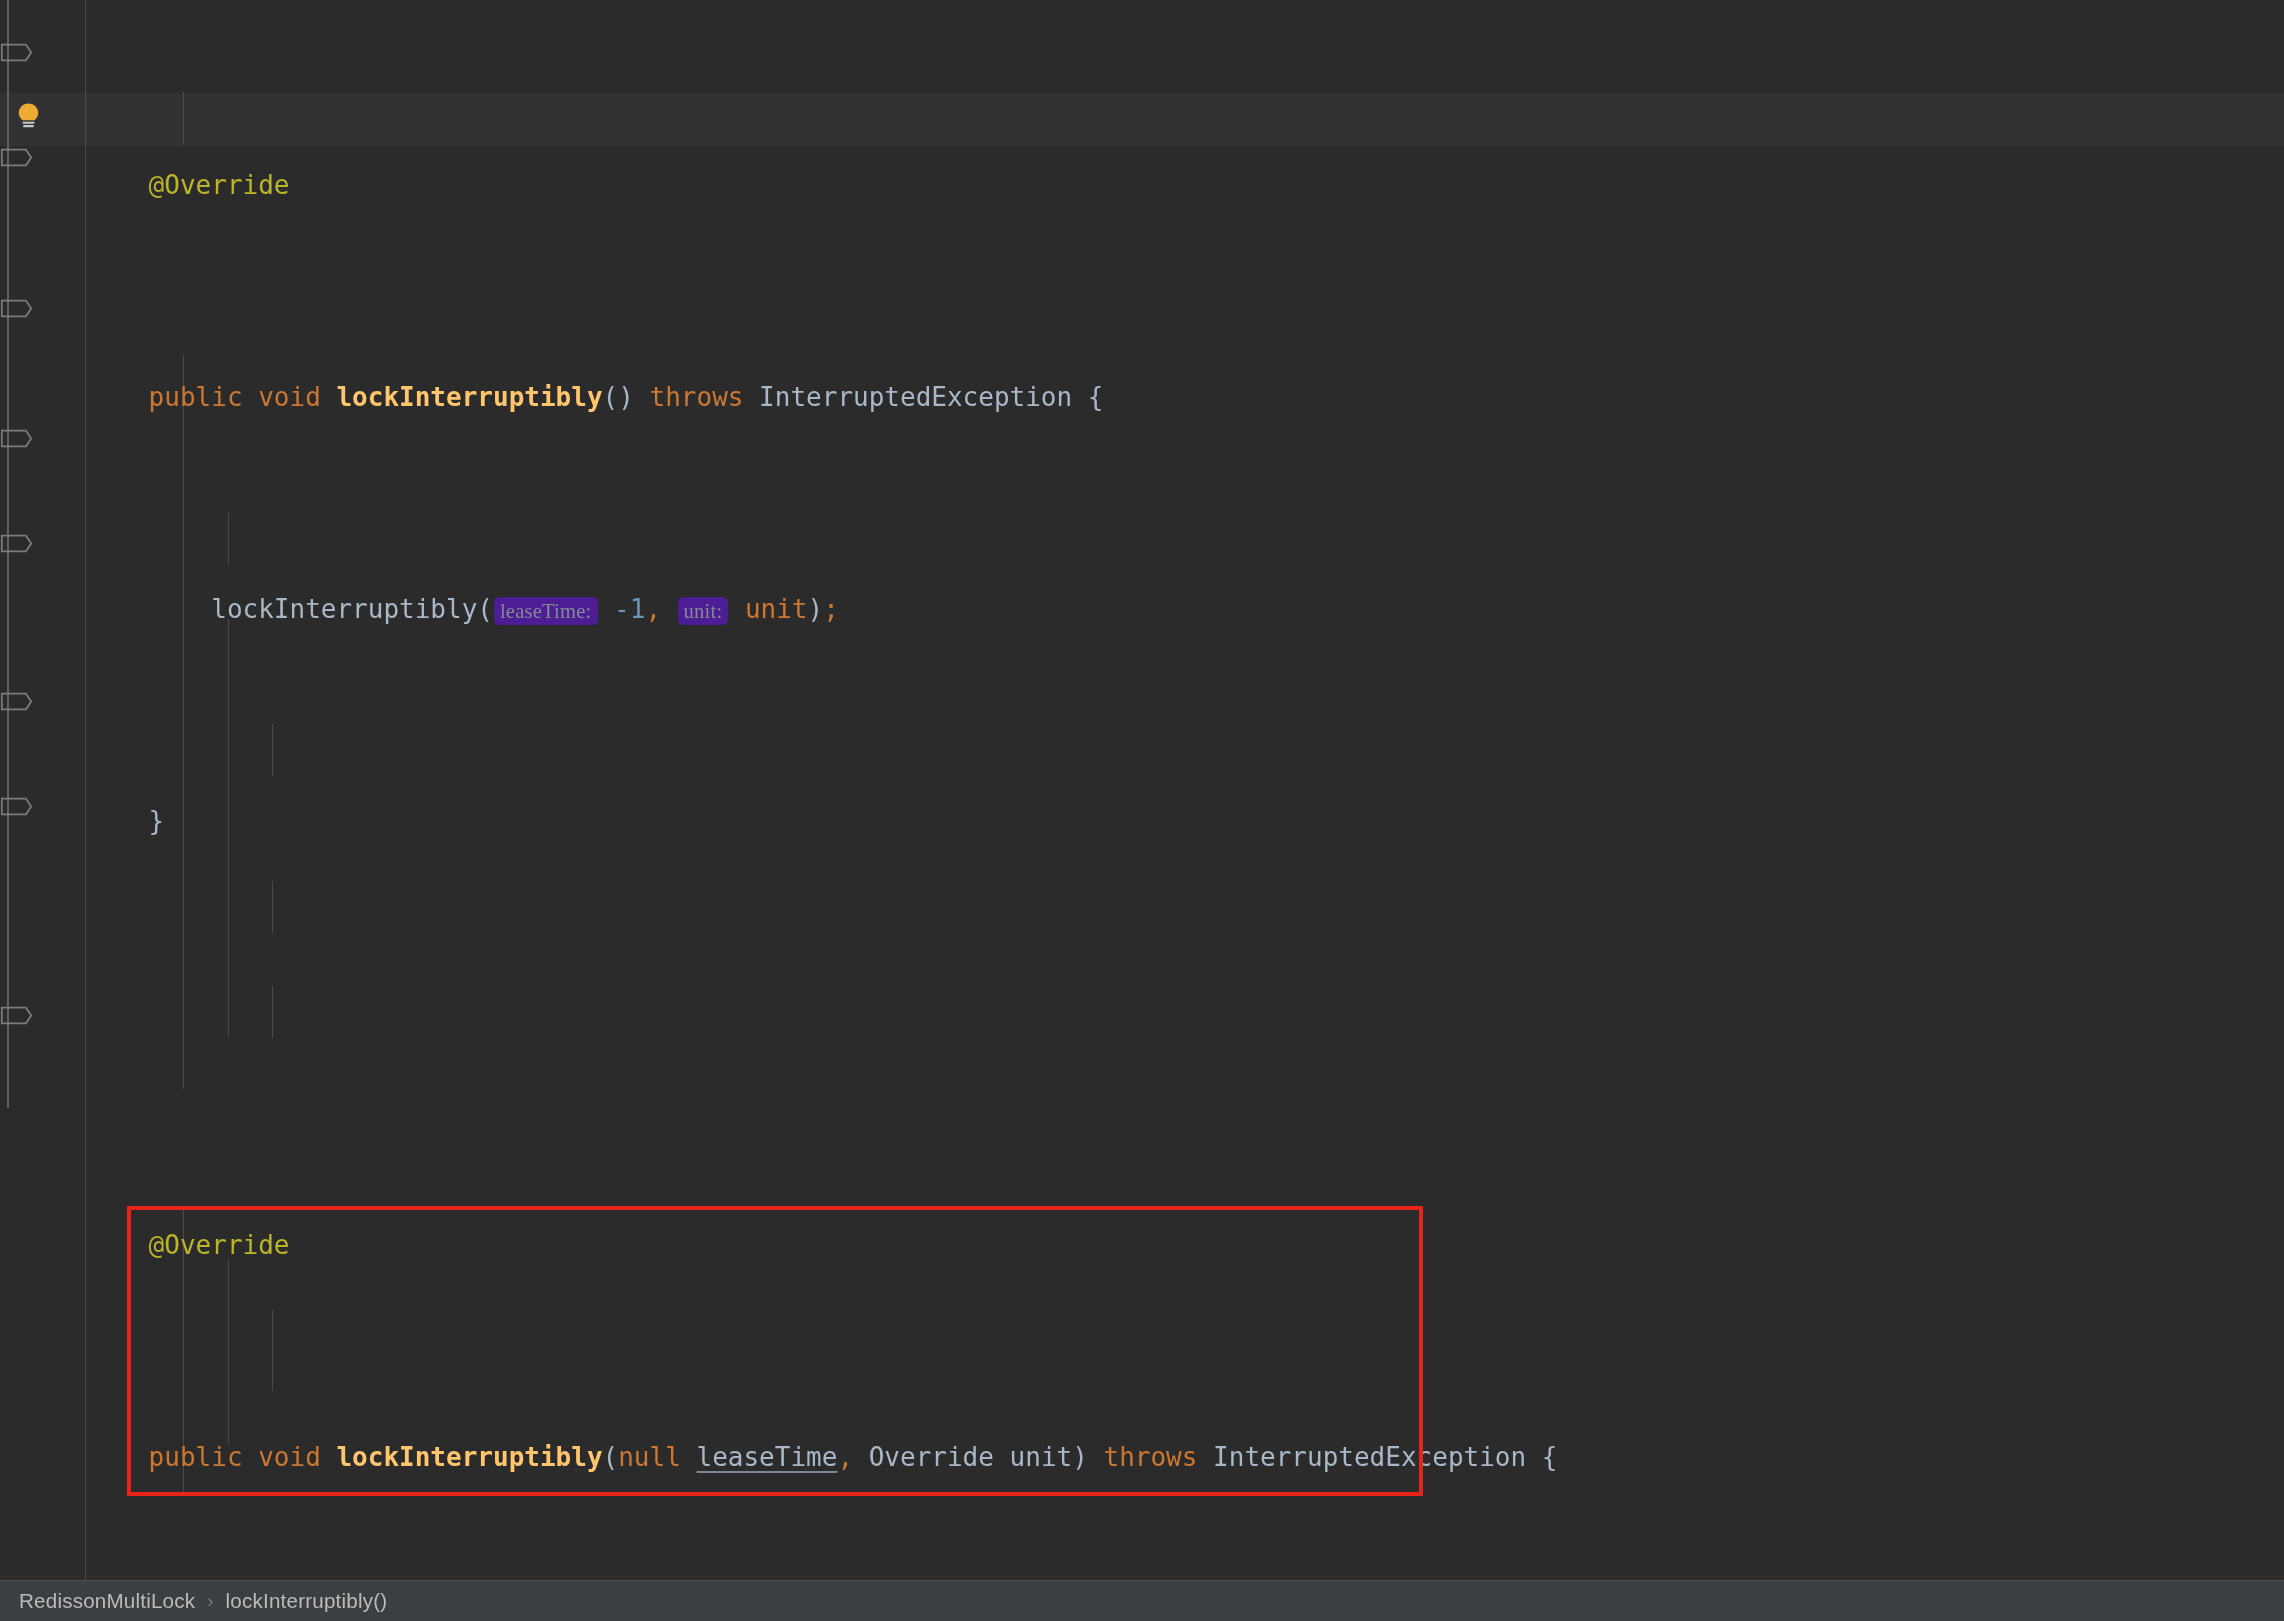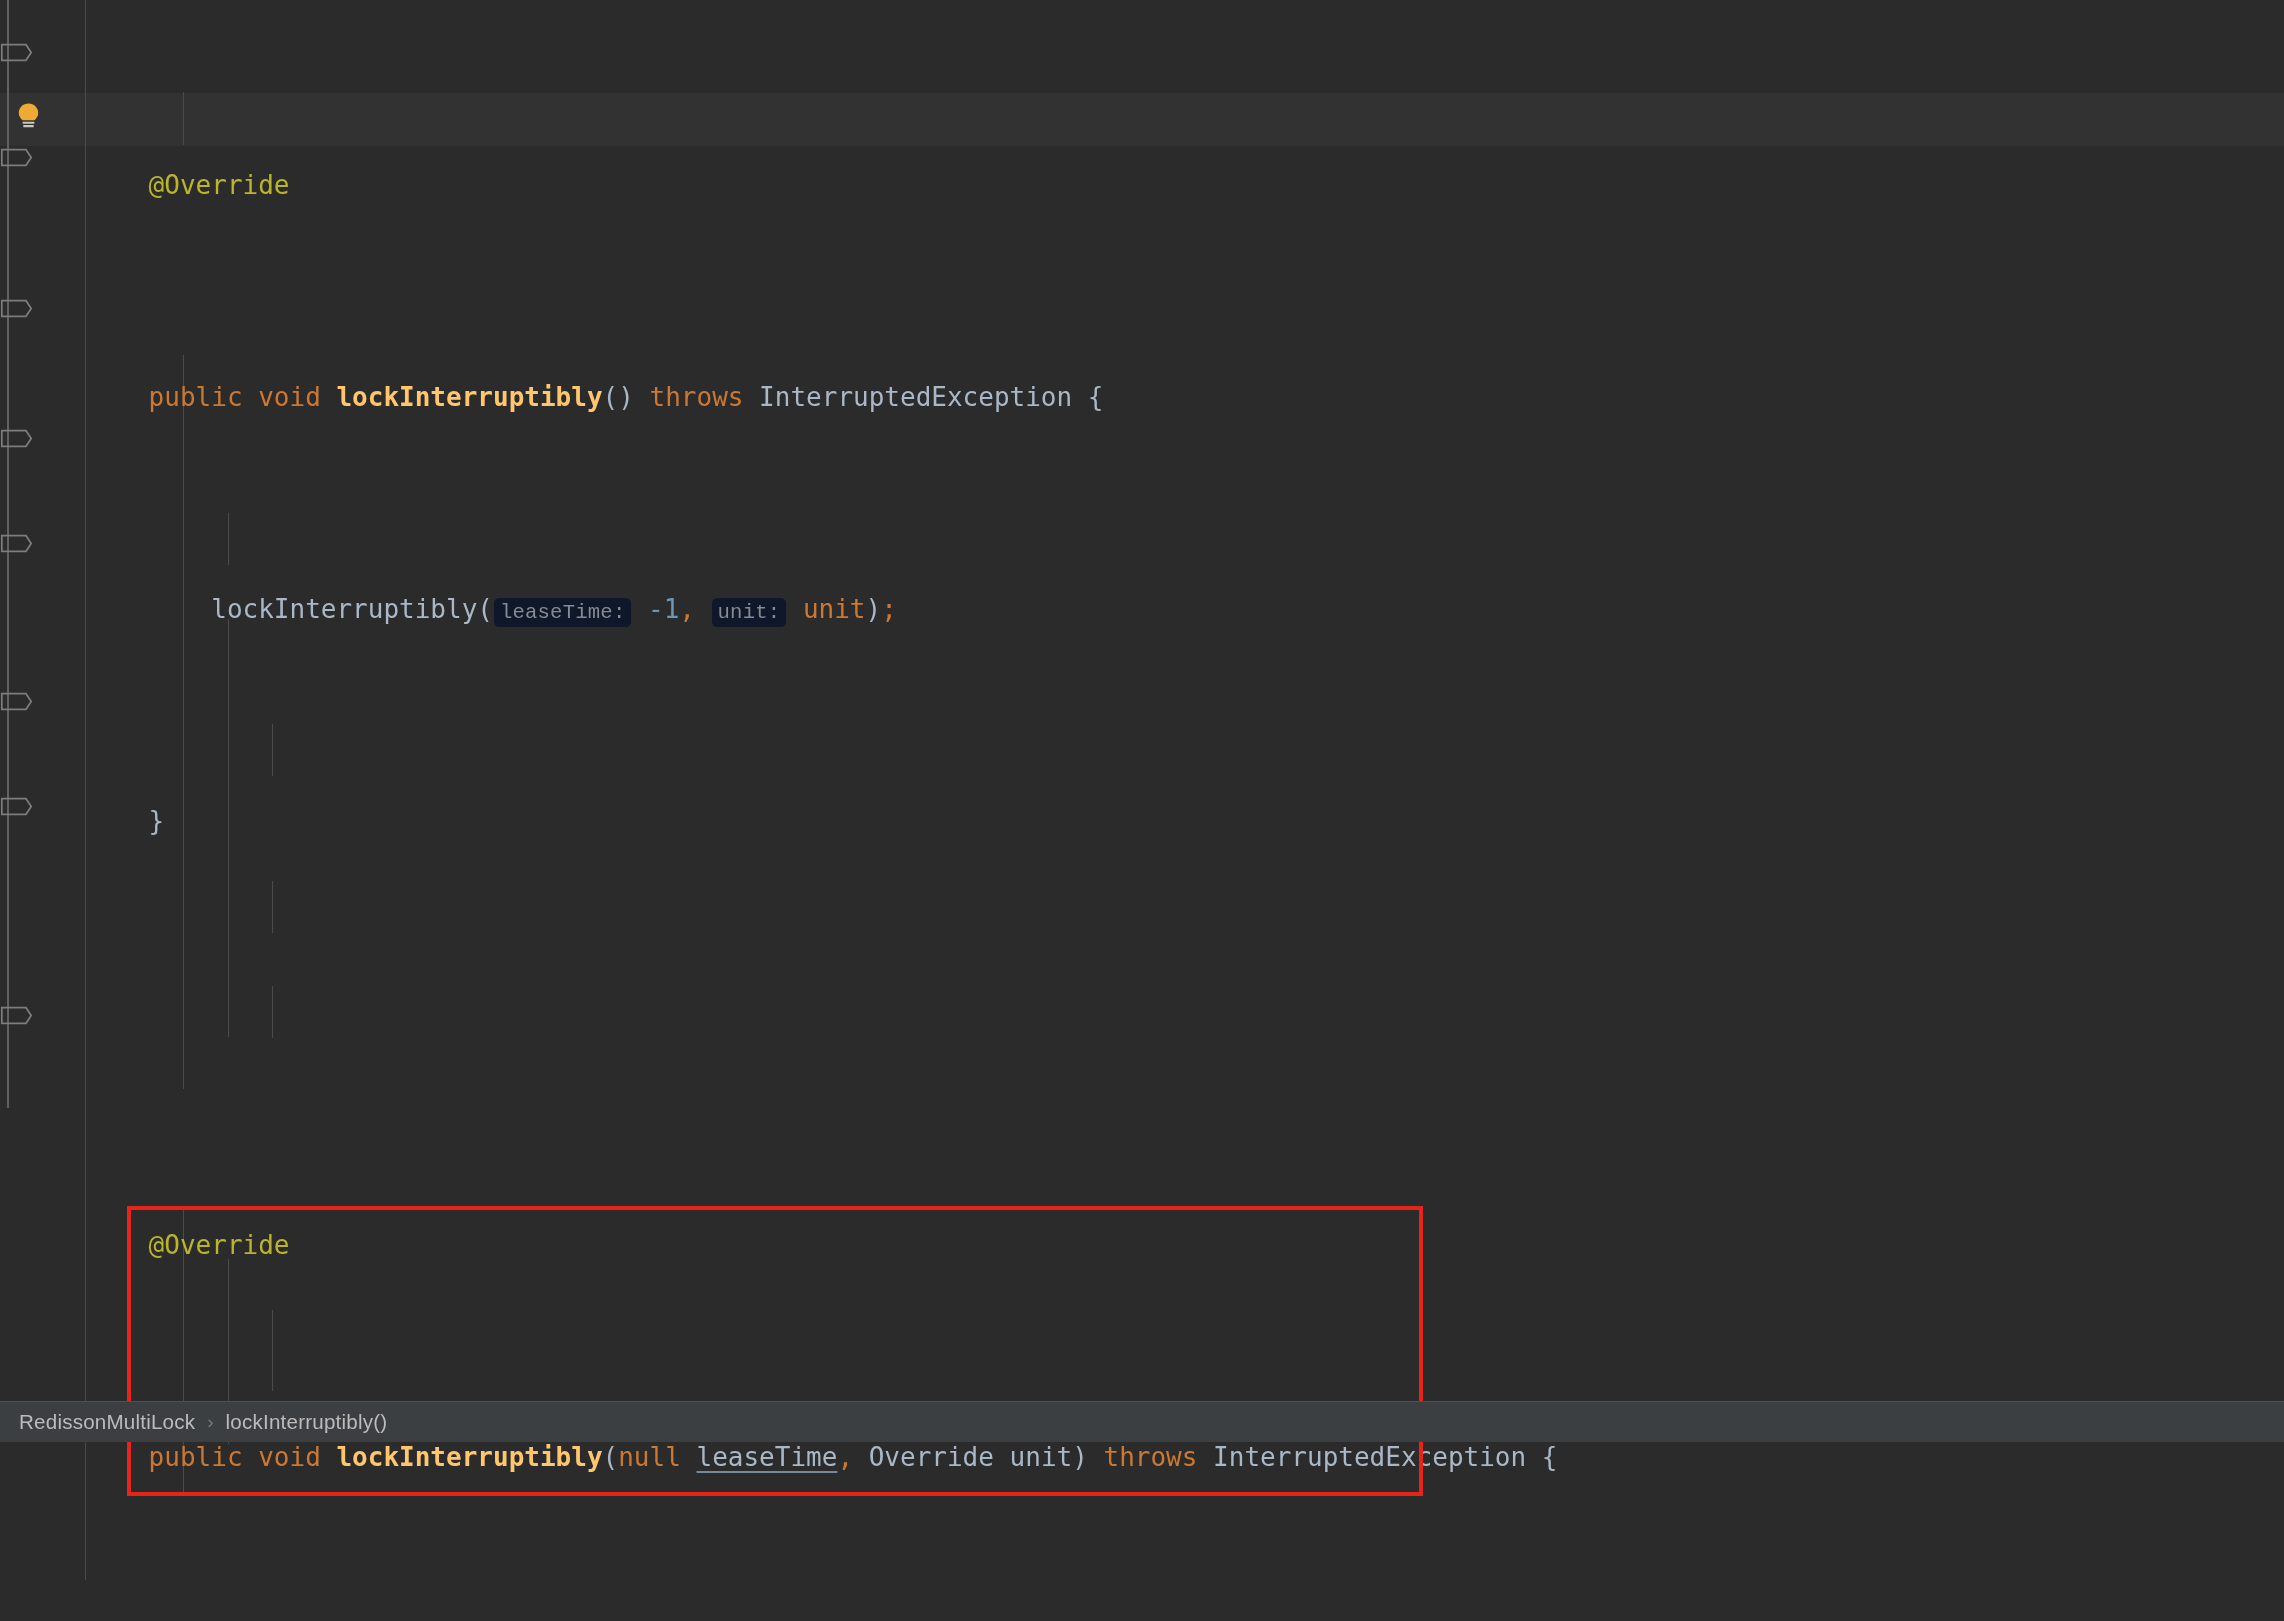--- a/index.html
+++ b/index.html
@@ -11,21 +11,21 @@
   }
   body {
     font-family: "DejaVu Sans Mono", monospace;
     -webkit-font-smoothing: antialiased;
   }
 
   
   #editor {
     position: relative;
     width: 2284px;
-    height: 1442px;
+    height: 1621px;
     background: #2b2b2b;
   }
 
   
   .caret-row-band {
     position: absolute;
     left: 0; right: 0;
     height: 53px;
     background: #323232;
     z-index: 0;
@@ -101,24 +101,24 @@
   .ident   { color: #a9b7c6; }          
   .method  { color: #ffc66d; font-weight: bold; }          
   .num     { color: #6897bb; }          
   .anno    { color: #bbb529; }  
   .param   { color: #a9b7c6; text-decoration: underline; text-underline-offset: 5.2px; text-decoration-color: #7a8699; text-decoration-thickness: 1.7px; }
   .semi    { color: #cc7832; }
   .comma   { color: #cc7832; }
 
   
   .hint {
-    font-family: Liberation Mono, monospace;
+    font-family: Liberation Serif, serif;
     font-size: 20.6px;
     color: #868a91;
-    background: #0f172a;
+    background: #4c1d95;
     border-radius: 5.2px;
     padding: 2.6px 6px 3.4px 6px;
     margin: 0 0.9px;
     font-style: normal;
     text-decoration: none;
     letter-spacing: 0.2px;
   }
 
   
   #red-box {

